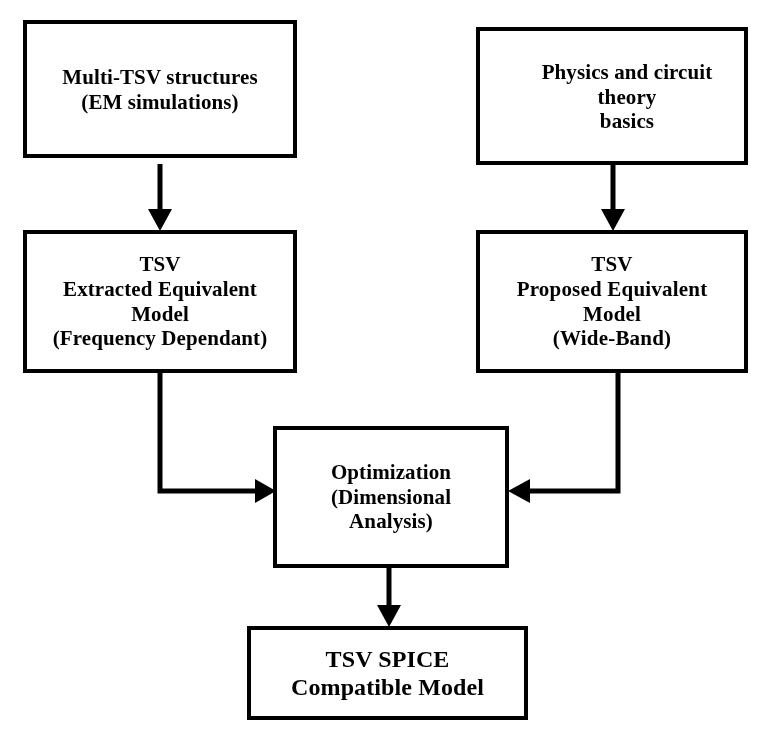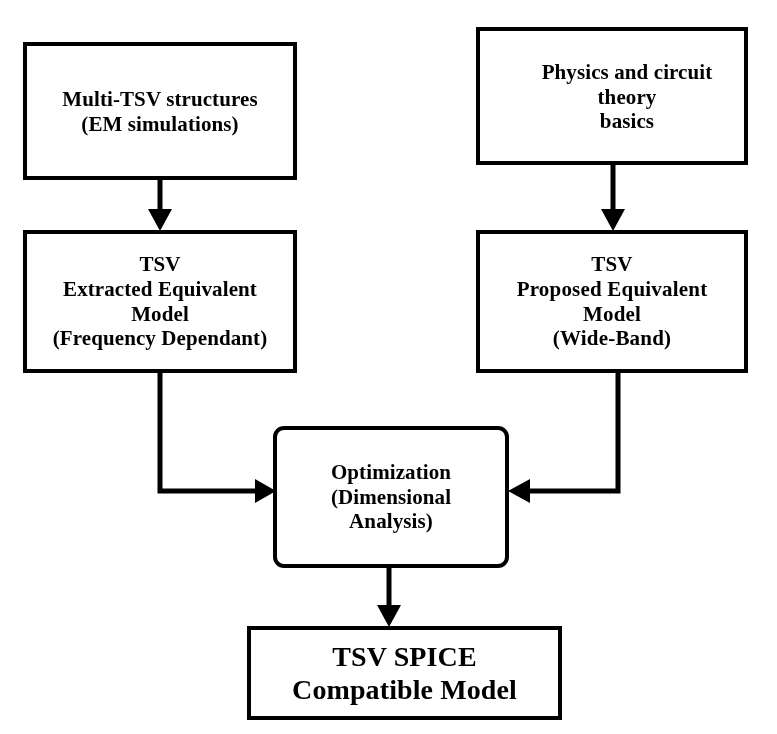--- a/index.html
+++ b/index.html
@@ -40,26 +40,26 @@
     line-height: 1.18;
     letter-spacing: 0.1px;
   }
   .node-text {
     display: block;
     width: 100%;
     padding: 0 6px;
     white-space: pre-line;
   }
   
-  #node-em-sim       { left: 23px;  top: 42px;  width: 274px; height: 138px; font-size: 21px; }
+  #node-em-sim       { left: 23px;  top: 20px;  width: 274px; height: 138px; font-size: 21px; }
   #node-physics      { left: 476px; top: 27px;  width: 272px; height: 138px; font-size: 21px; }
   #node-extracted    { left: 23px;  top: 230px; width: 274px; height: 143px; font-size: 21px; }
   #node-proposed     { left: 476px; top: 230px; width: 272px; height: 143px; font-size: 21px; }
-  #node-optimization { left: 273px; top: 426px; width: 236px; height: 142px; font-size: 21px; border-radius: 11px; }
-  #node-spice        { left: 247px; top: 626px; width: 315px; height: 94px;  font-size: 28px; }
+  #node-optimization { left: 273px; top: 426px; width: 236px; height: 142px; font-size: 21px; }
+  #node-spice        { left: 247px; top: 626px; width: 281px; height: 94px;  font-size: 24px; }
 
   #node-em-sim .node-text       { padding-top: 2px; }
   #node-physics .node-text      { padding-top: 2px; padding-left: 36px; }
   #node-proposed .node-text     { letter-spacing: 0.2px; }
 </style>
 </head>
 <body>
 
 <div id="flowchart">
 

